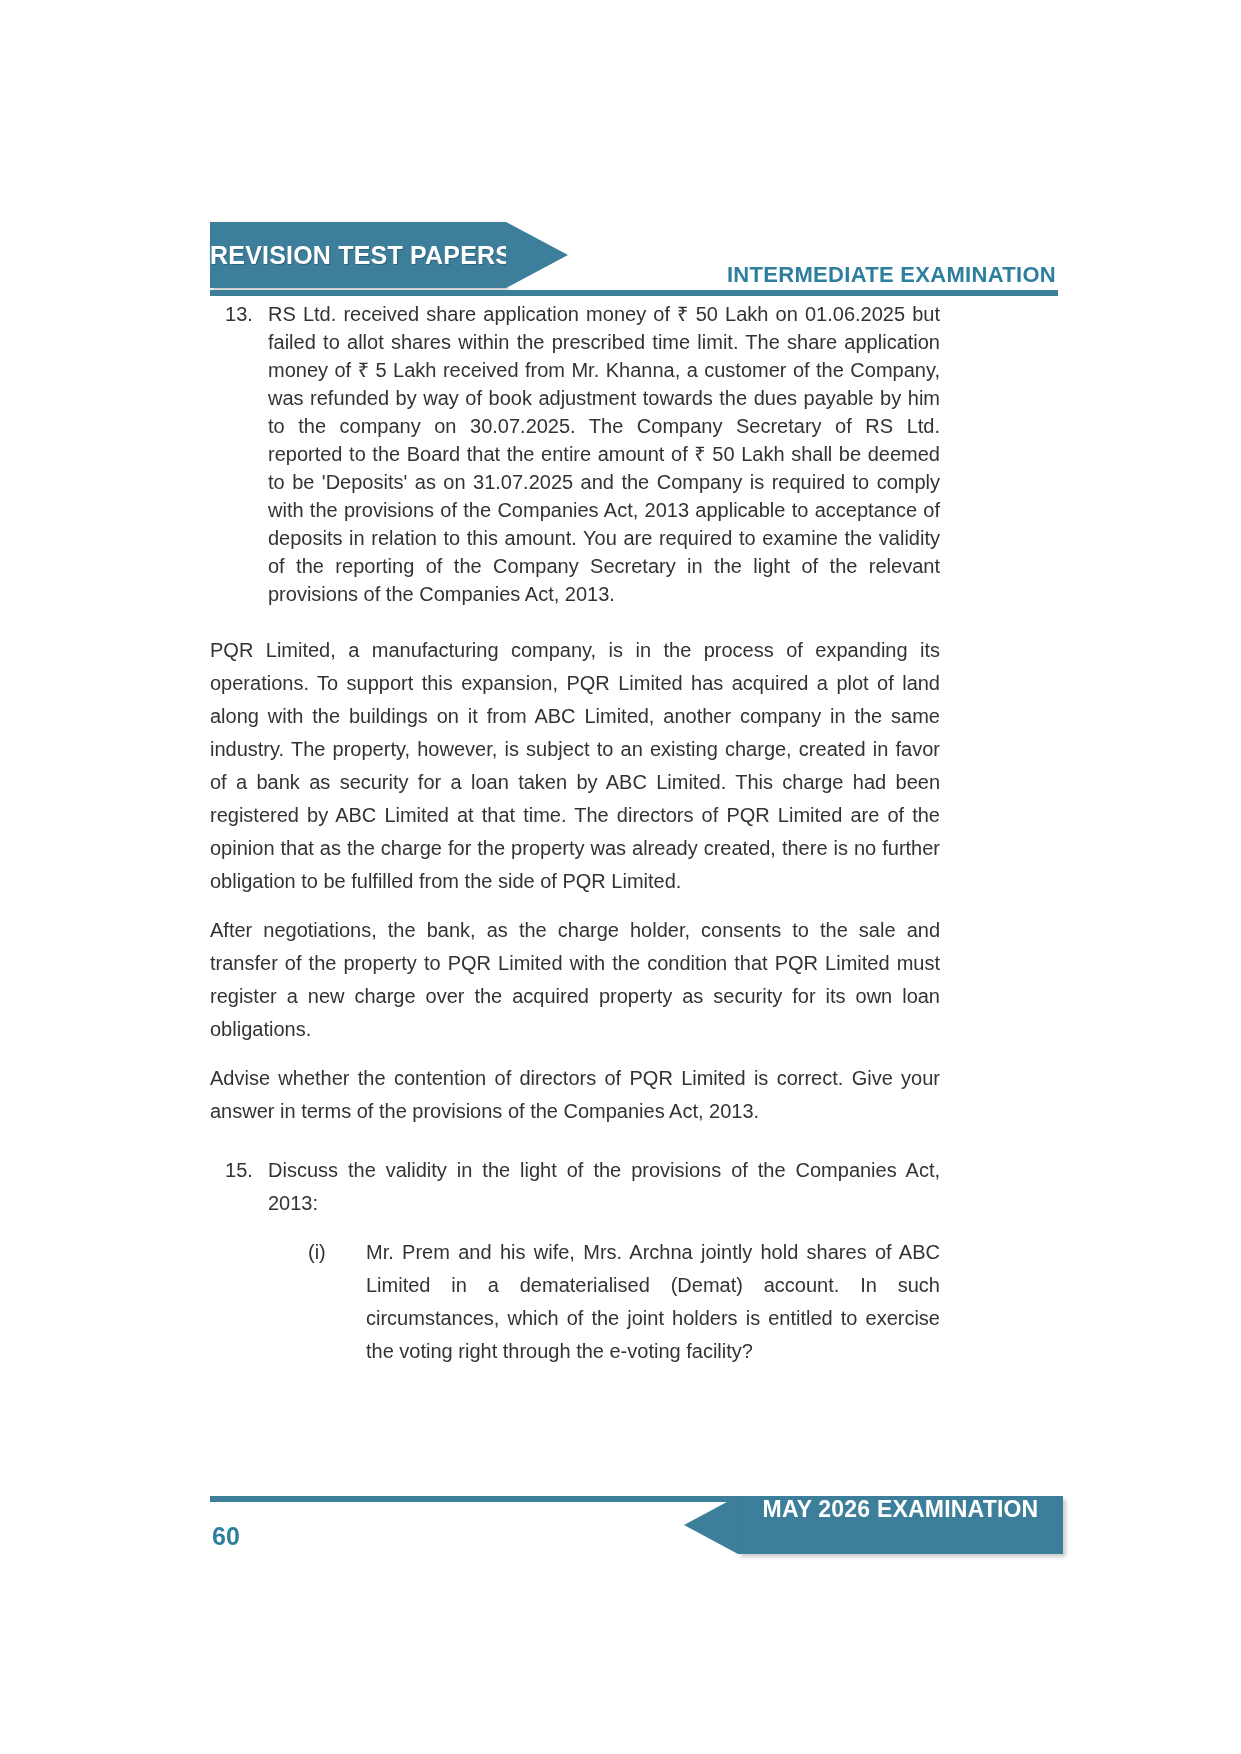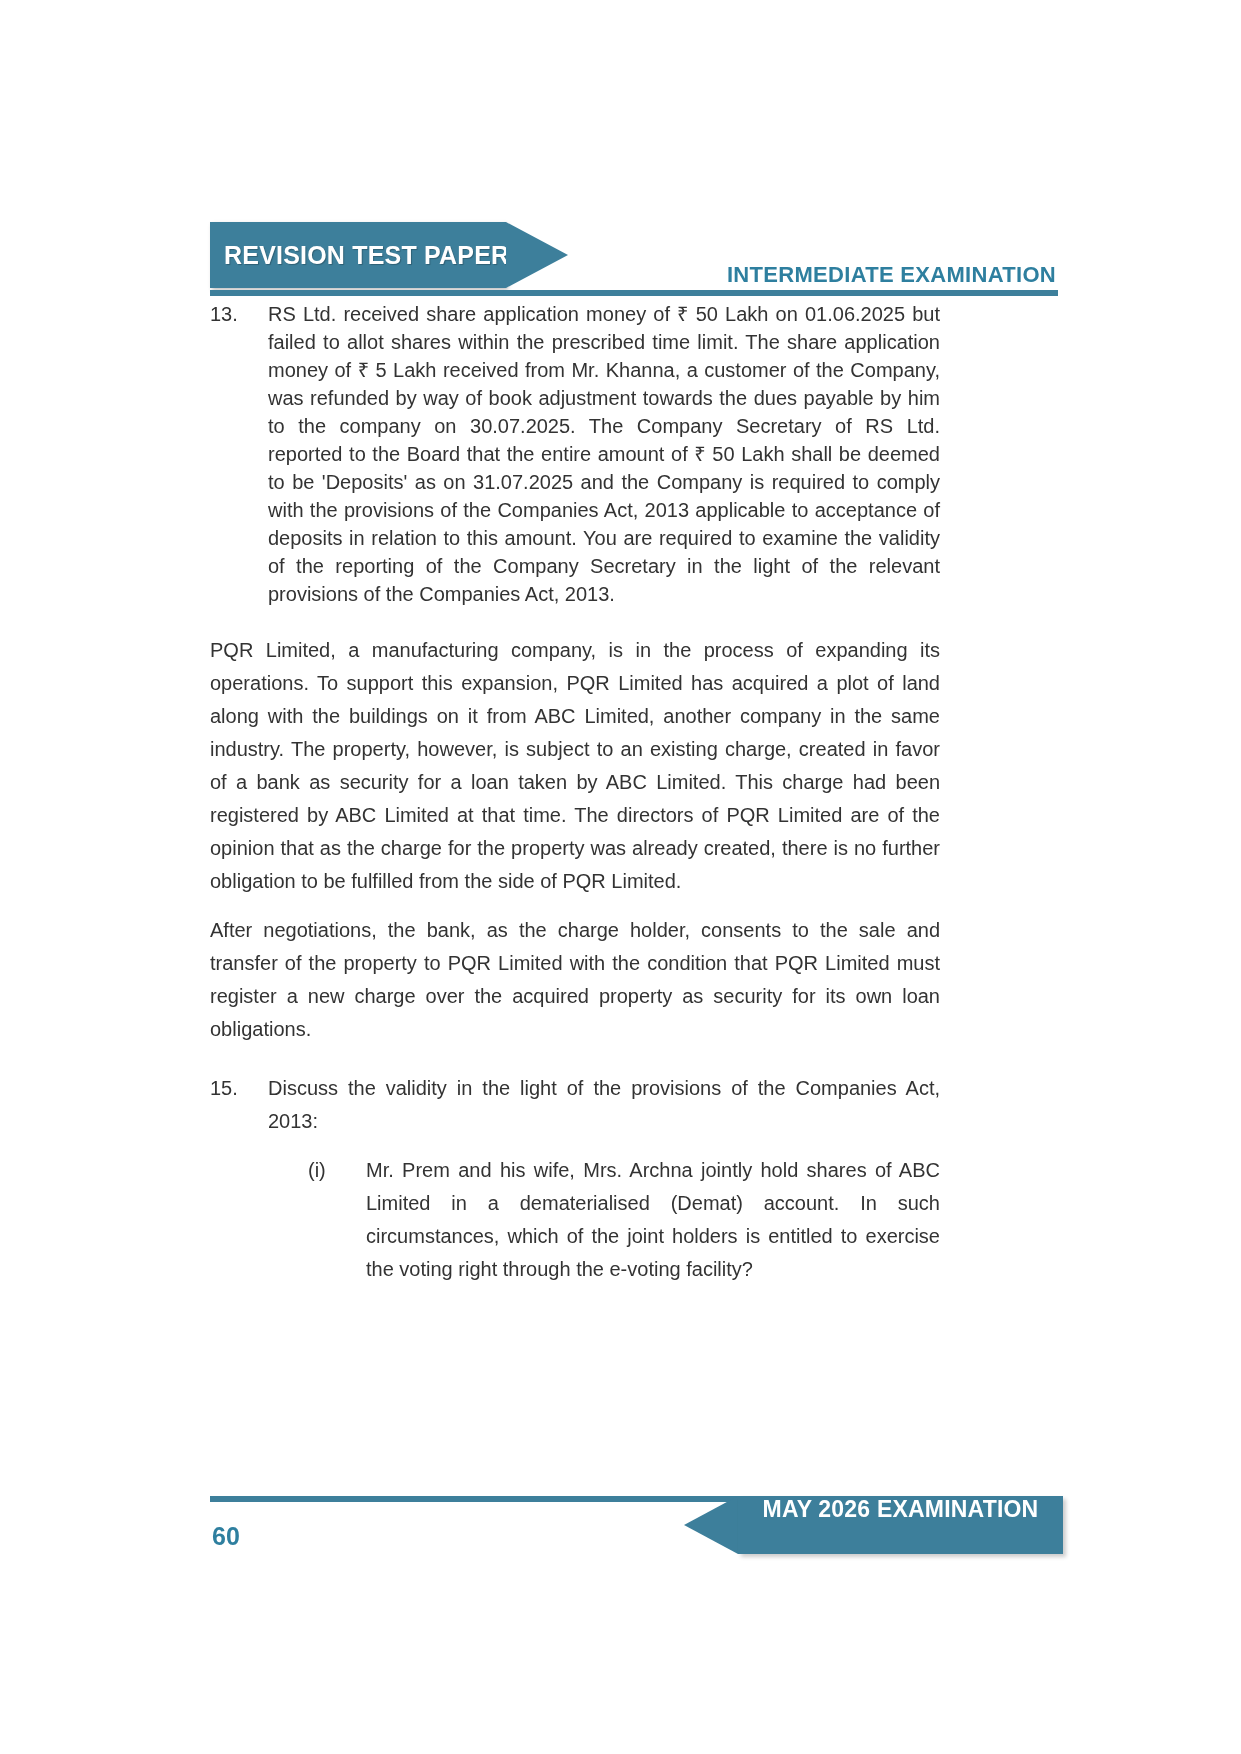--- a/index.html
+++ b/index.html
@@ -22,21 +22,20 @@
     width: 848px;
     height: 74px;
   }
   .header-banner {
     position: absolute;
     left: 0; top: 0;
     width: 296px; height: 66px;
     background: #3d7f9b;
     display: flex;
     align-items: center;
-    padding-left: 14px;
     box-shadow: 2px 2px 4px rgba(0,0,0,0.25);
   }
   .header-banner .banner-label {
     color: #ffffff;
     font-weight: bold;
     font-size: 25px;
     letter-spacing: 0.2px;
     text-shadow: 1px 1px 1px rgba(0,0,0,0.25);
     white-space: nowrap;
   }
@@ -70,20 +69,21 @@
     left: 210px;
     top: 300px;
     width: 730px;
     font-size: 20px;
   }
   .question { display: flex; margin-bottom: 26px; }
   .q-num {
     width: 58px;
     flex: 0 0 58px;
     line-height: 28px;
+    text-align: center;
   }
   .q-body { flex: 1 1 auto; }
   .q-body p {
     text-align: justify;
     text-justify: inter-word;
   }
   .lh-tight .q-num, .lh-tight p { line-height: 28px; }
   .lh-wide  .q-num, .lh-wide  p { line-height: 33px; }
   .q-body p + p { margin-top: 16px; }
   .sub-item {
@@ -166,20 +166,21 @@
       <div class="q-num">13.</div>
       <div class="q-body">
         <p>RS Ltd. received share application money of ₹ 50 Lakh on 01.06.2025 but failed to allot shares within the prescribed time limit. The share application money of ₹ 5 Lakh received from Mr. Khanna, a customer of the Company, was refunded by way of book adjustment towards the dues payable by him to the company on 30.07.2025. The Company Secretary of RS Ltd. reported to the Board that the entire amount of ₹ 50 Lakh shall be deemed to be 'Deposits' as on 31.07.2025 and the Company is required to comply with the provisions of the Companies Act, 2013 applicable to acceptance of deposits in relation to this amount. You are required to examine the validity of the reporting of the Company Secretary in the light of the relevant provisions of the Companies Act, 2013.</p>
       </div>
     </section>
 
     <section class="question lh-wide">
       <div class="q-body">
         <p>PQR Limited, a manufacturing company, is in the process of expanding its operations. To support this expansion, PQR Limited has acquired a plot of land along with the buildings on it from ABC Limited, another company in the same industry. The property, however, is subject to an existing charge, created in favor of a bank as security for a loan taken by ABC Limited. This charge had been registered by ABC Limited at that time. The directors of PQR Limited are of the opinion that as the charge for the property was already created, there is no further obligation to be fulfilled from the side of PQR Limited.</p>
         <p>After negotiations, the bank, as the charge holder, consents to the sale and transfer of the property to PQR Limited with the condition that PQR Limited must register a new charge over the acquired property as security for its own loan obligations.</p>
+        <p>Advise whether the contention of directors of PQR Limited is correct. Give your answer in terms of the provisions of the Companies Act, 2013.</p>
       </div>
     </section>
 
     <section class="question lh-wide">
       <div class="q-num">15.</div>
       <div class="q-body">
         <p>Discuss the validity in the light of the provisions of the Companies Act, 2013:</p>
         <div class="sub-item">
           <div class="sub-marker">(i)</div>
           <div class="sub-text">Mr. Prem and his wife, Mrs. Archna jointly hold shares of ABC Limited in a dematerialised (Demat) account. In such circumstances, which of the joint holders is entitled to exercise the voting right through the e-voting facility?</div>

